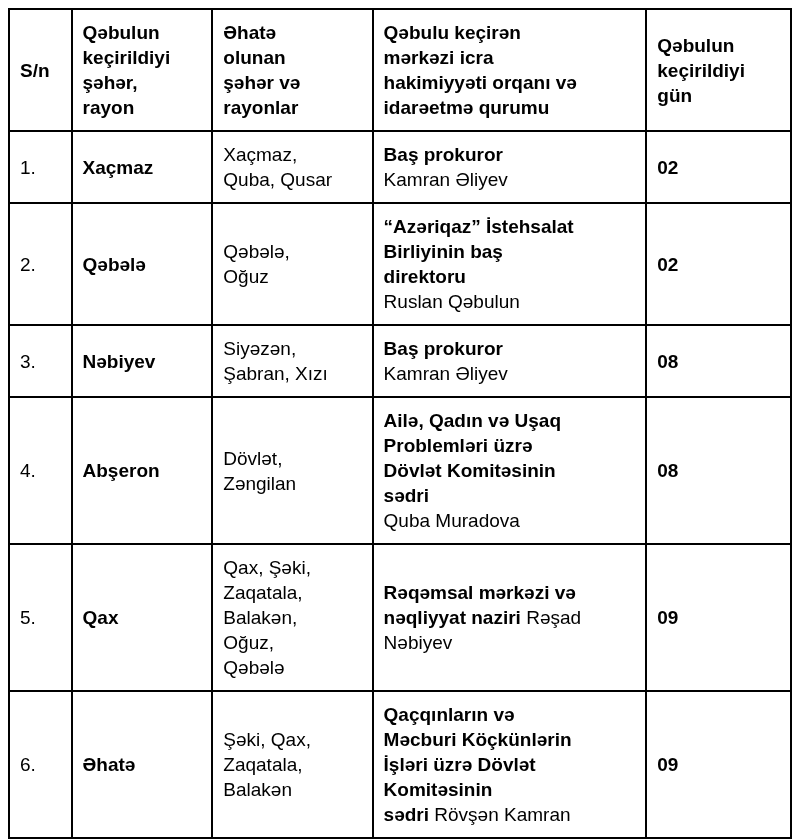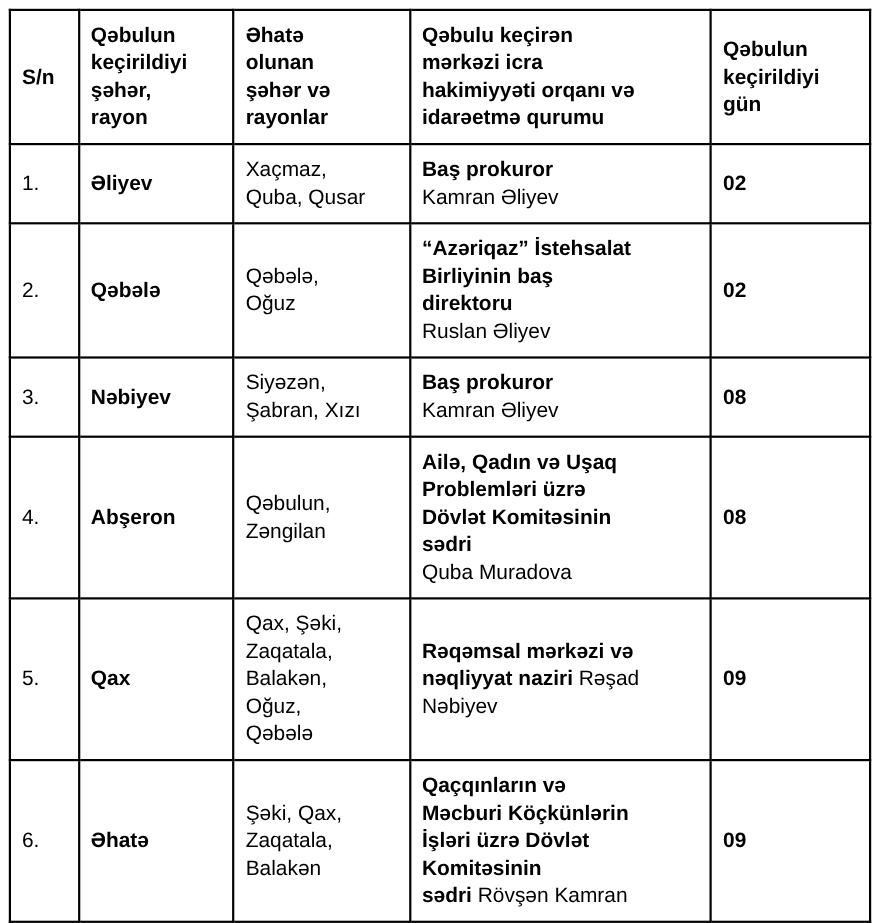--- a/index.html
+++ b/index.html
@@ -57,51 +57,51 @@
 idarəetmə qurumu</span></th>
       <th><span class="ml">Qəbulun
 keçirildiyi
 gün</span></th>
     </tr>
   </thead>
   <tbody>
 
     <tr>
       <td><span>1.</span></td>
-      <td><span class="b">Əliyev</span></td>
+      <td><span class="b">Xaçmaz</span></td>
       <td><span class="ml">Xaçmaz,
 Quba, Qusar</span></td>
       <td><span class="b ml">Baş prokuror</span><br><span>Kamran Əliyev</span></td>
       <td><span class="b">02</span></td>
     </tr>
 
     <tr>
       <td><span>2.</span></td>
       <td><span class="b">Qəbələ</span></td>
       <td><span class="ml">Qəbələ,
 Oğuz</span></td>
       <td><span class="b ml">“Azəriqaz” İstehsalat
 Birliyinin baş
-direktoru</span><br><span>Ruslan Əliyev</span></td>
+direktoru</span><br><span>Ruslan Qəbulun</span></td>
       <td><span class="b">02</span></td>
     </tr>
 
     <tr>
       <td><span>3.</span></td>
       <td><span class="b">Nəbiyev</span></td>
       <td><span class="ml">Siyəzən,
 Şabran, Xızı</span></td>
       <td><span class="b ml">Baş prokuror</span><br><span>Kamran Əliyev</span></td>
       <td><span class="b">08</span></td>
     </tr>
 
     <tr>
       <td><span>4.</span></td>
       <td><span class="b">Abşeron</span></td>
-      <td><span class="ml">Qəbulun,
+      <td><span class="ml">Dövlət,
 Zəngilan</span></td>
       <td><span class="b ml">Ailə, Qadın və Uşaq
 Problemləri üzrə
 Dövlət Komitəsinin
 sədri</span><br><span>Quba Muradova</span></td>
       <td><span class="b">08</span></td>
     </tr>
 
     <tr>
       <td><span>5.</span></td>

